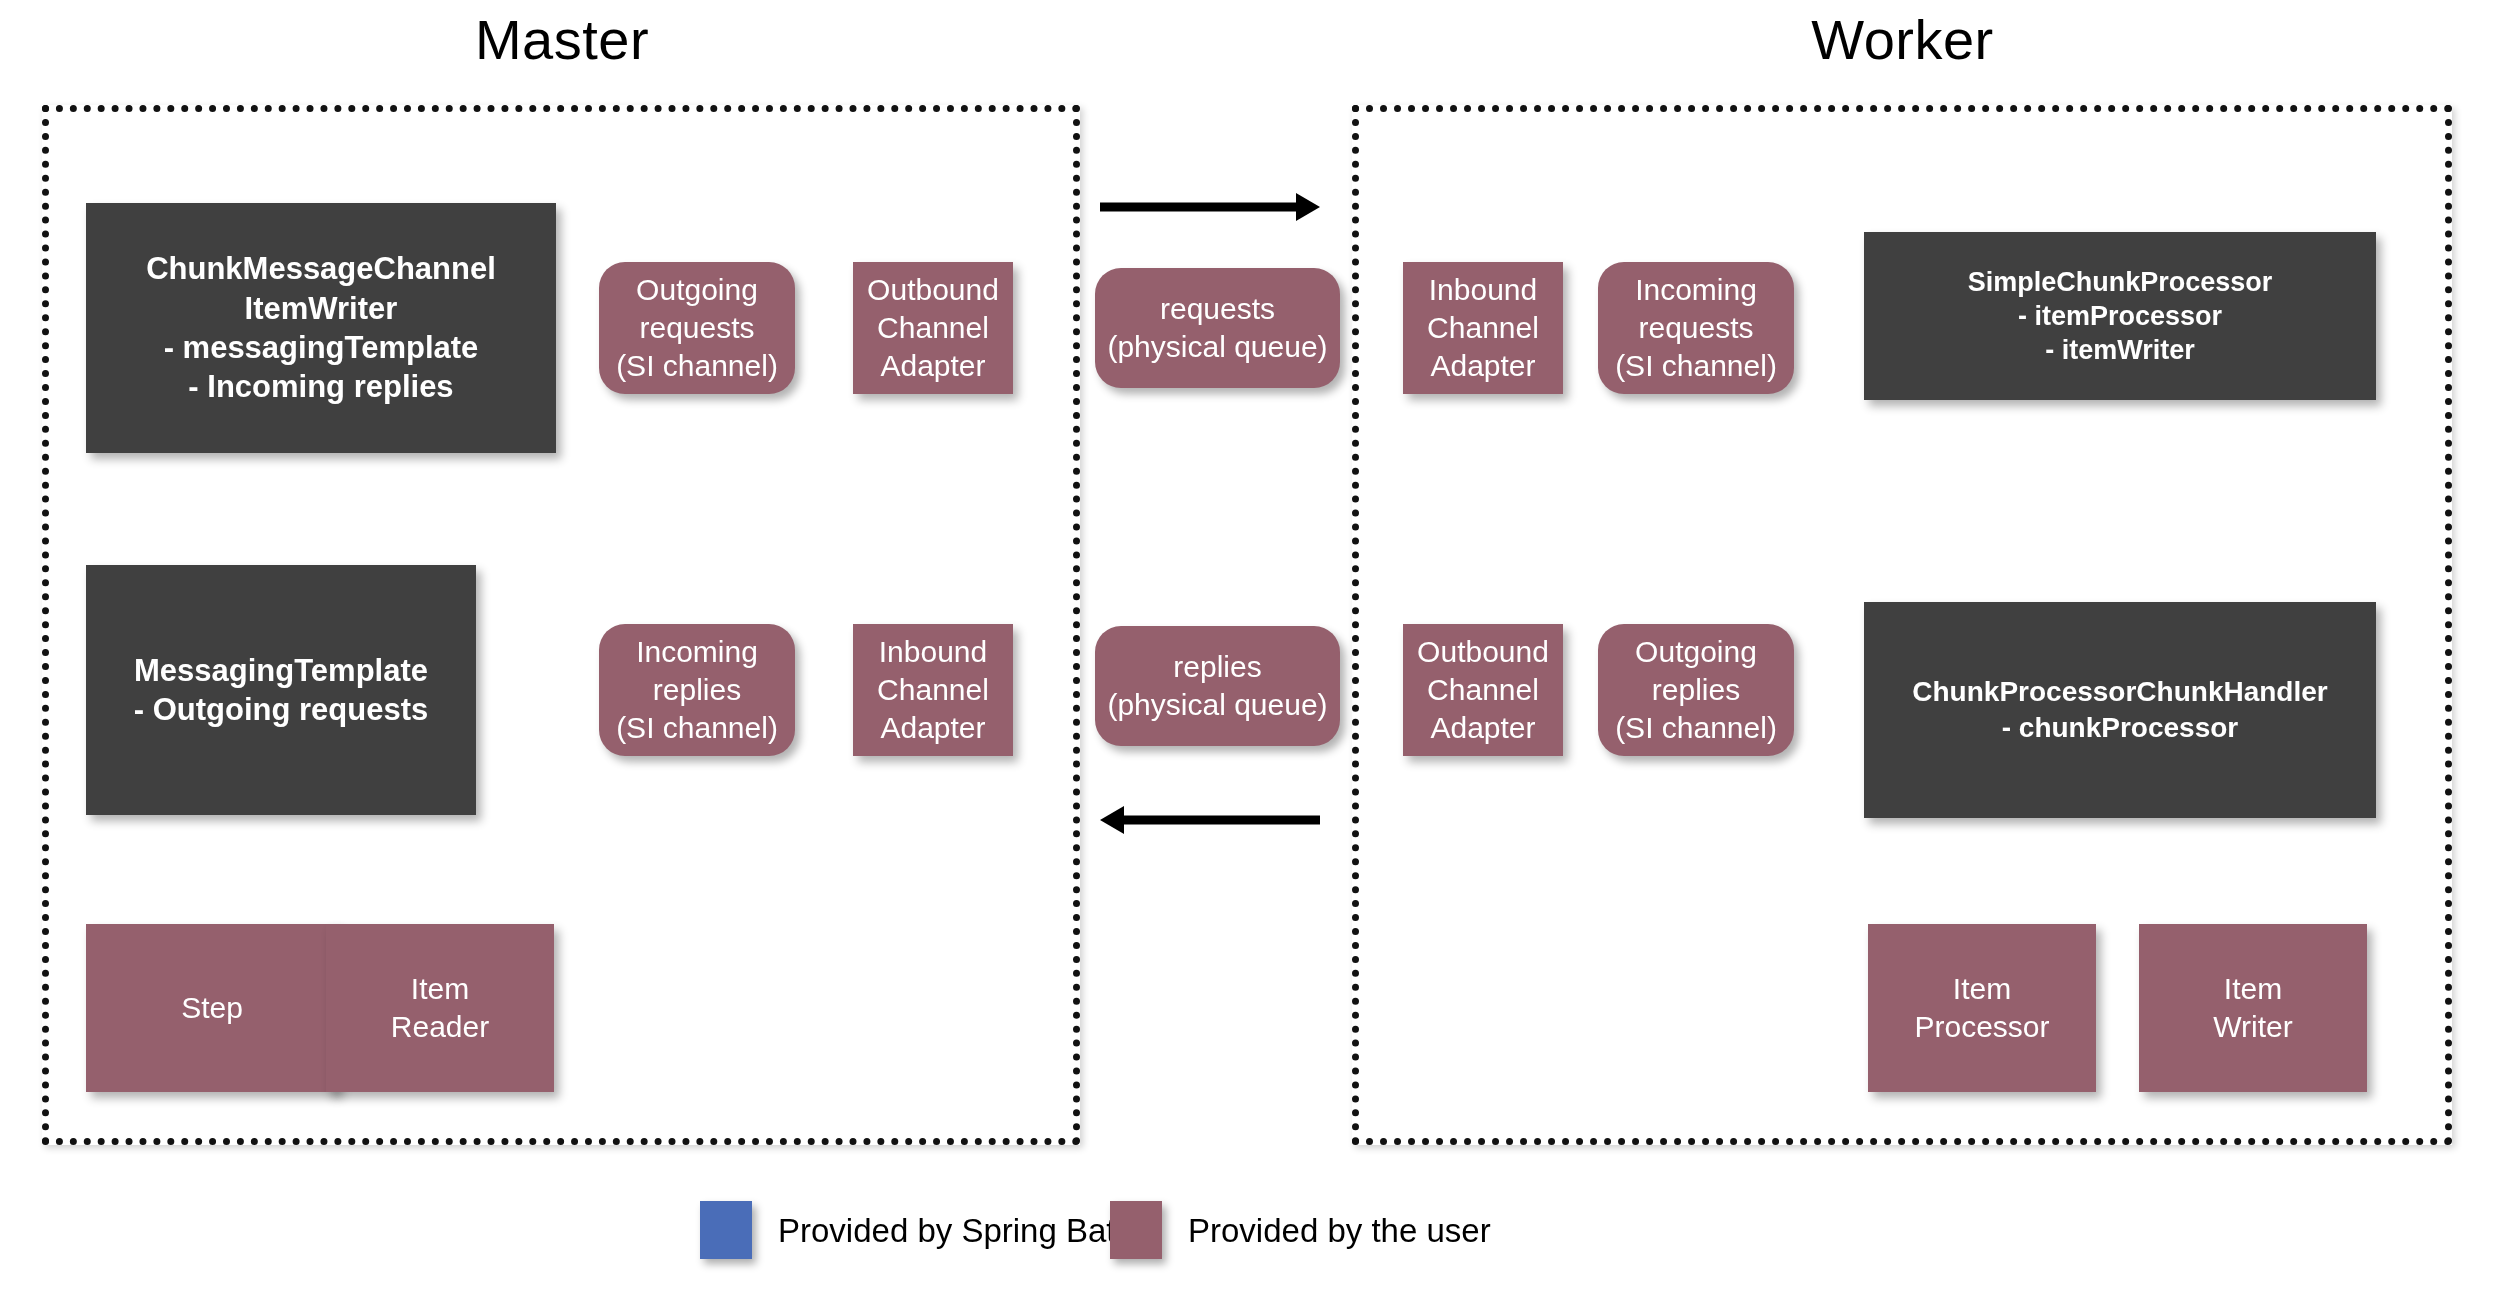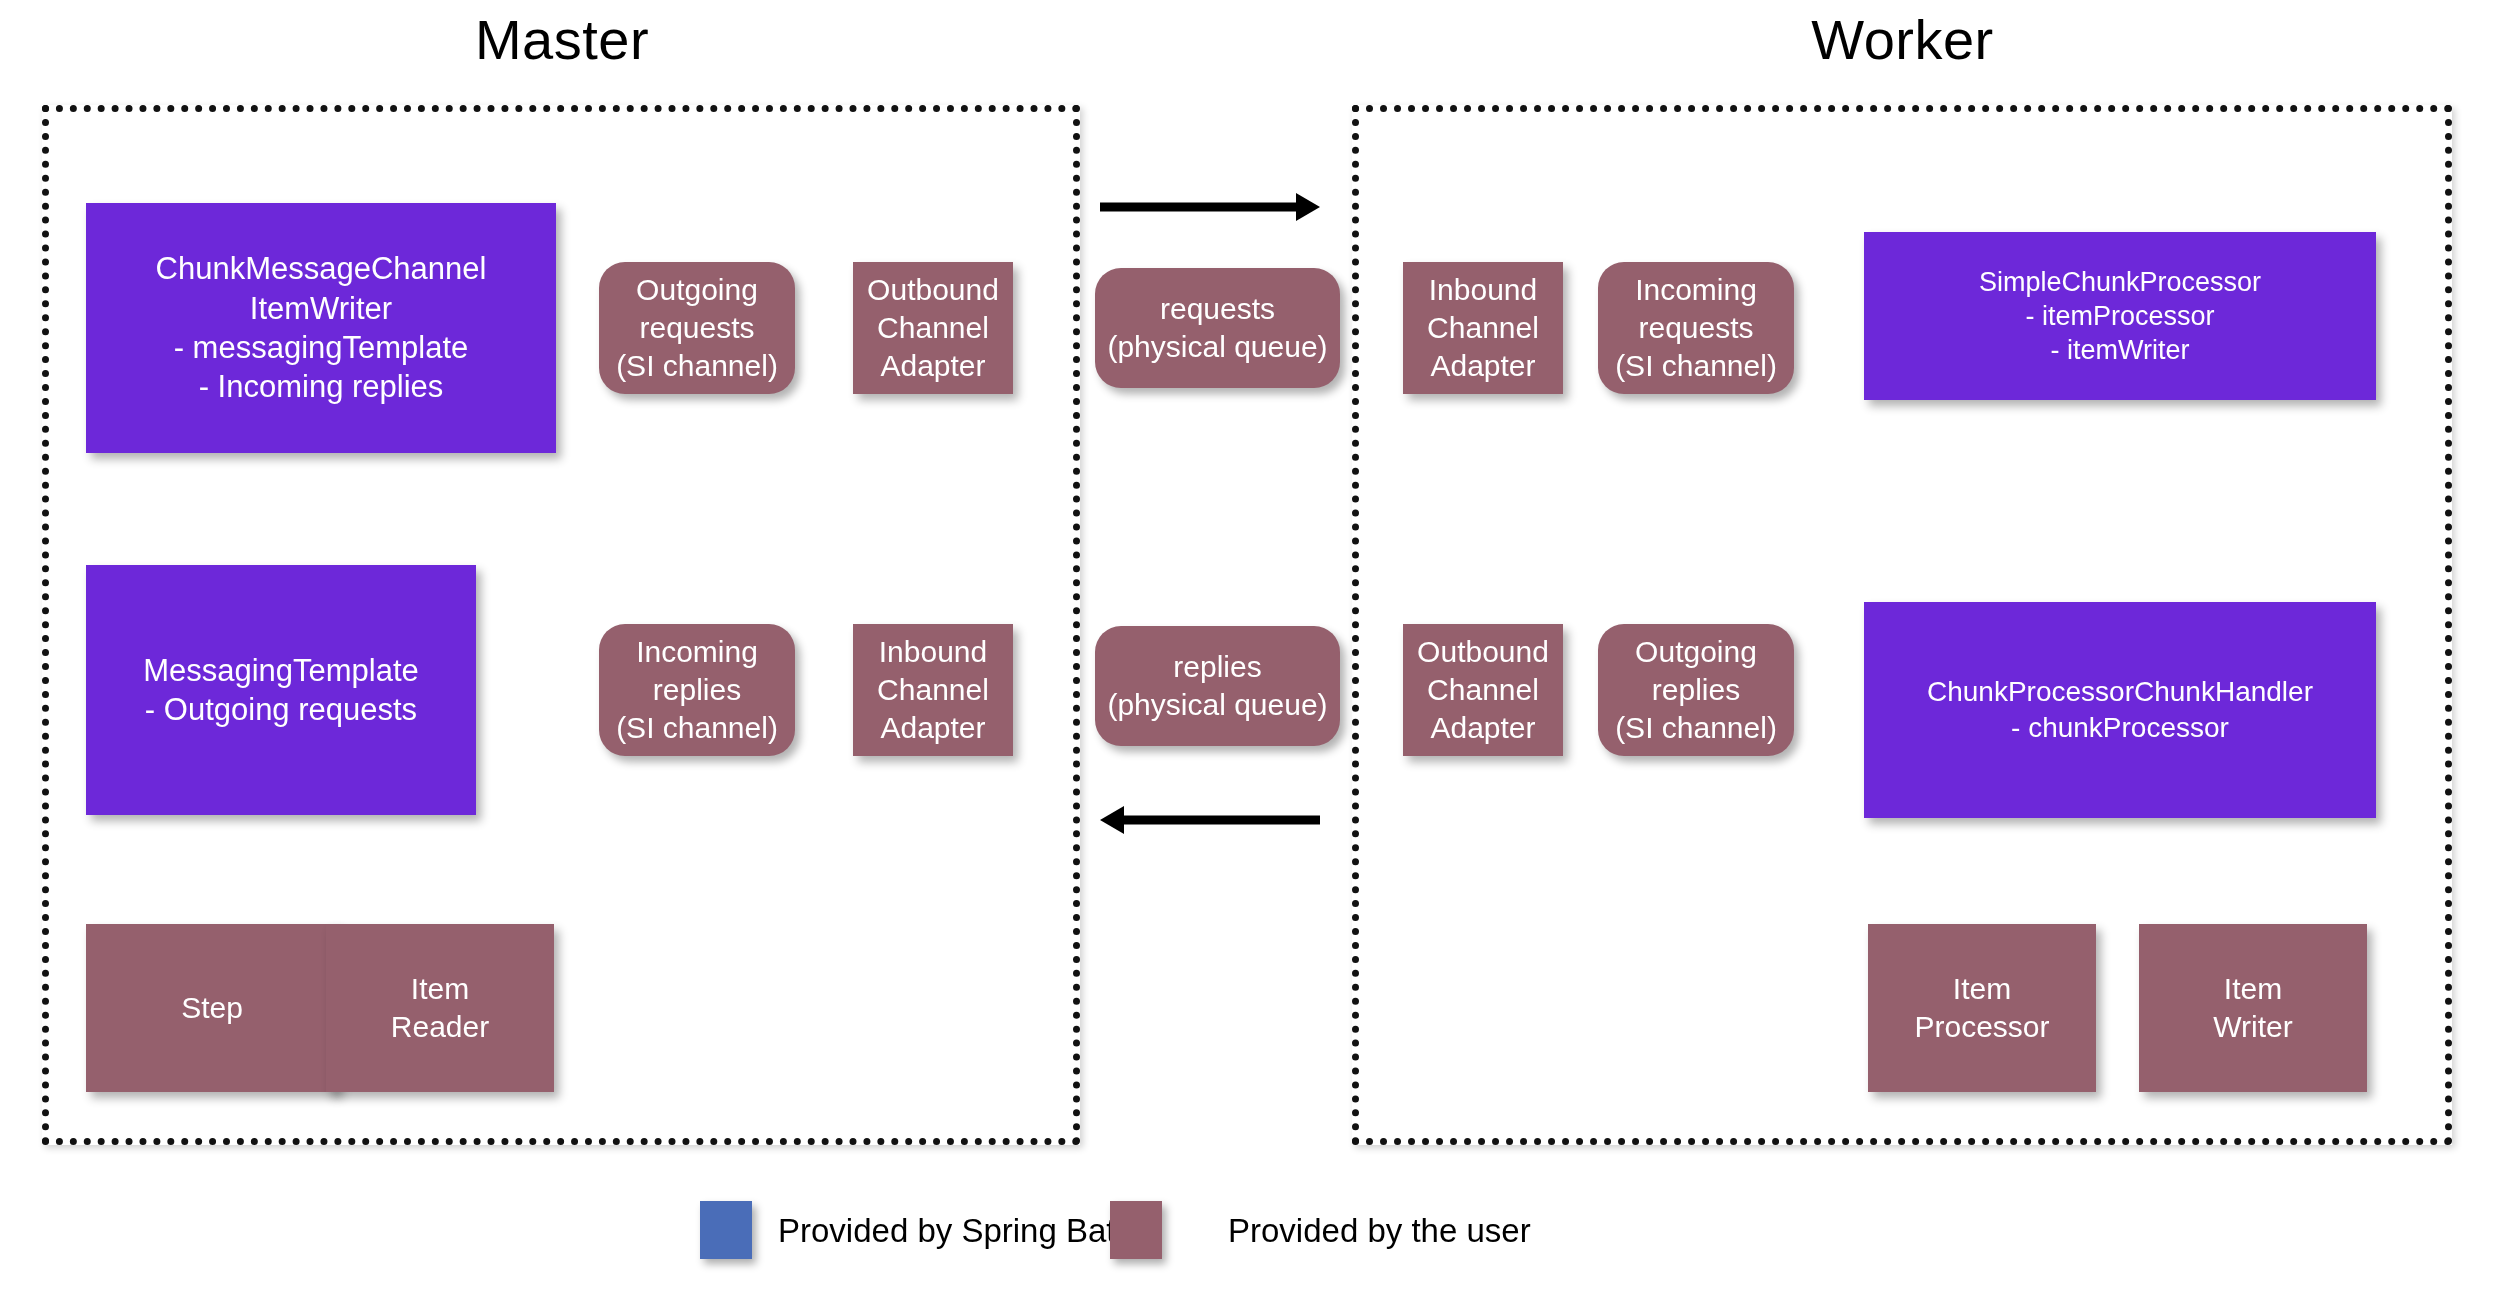--- a/index.html
+++ b/index.html
@@ -56,21 +56,21 @@
     align-items: center;
     justify-content: center;
     text-align: center;
     color: #ffffff;
     font-size: 30px;
     line-height: 1.27;
     padding: 4px 8px;
     box-shadow: 5px 6px 9px rgba(0,0,0,0.30);
     white-space: pre-line;
   }
-  .node.blue    { background: #6d28d9; }
+  .node.blue    { background: #404040; font-weight: bold; }
   .node.maroon  { background: #95606d; }
   .node.rounded { border-radius: 26px; }
   .node.sq      { border-radius: 0; }
 
   
   .arrow {
     position: absolute;
     height: 34px;
   }
   .arrow svg { display: block; }
@@ -98,21 +98,21 @@
   .legend-swatch.blue   { background: #4a6db8; }
   .legend-swatch.maroon { background: #95606d; }
   .legend-label {
     font-size: 33px;
     color: #000000;
     margin-left: 26px;
     white-space: nowrap;
     line-height: 1;
   }
   #legend-item-0 { left: 0px;   top: 0px; }
-  #legend-item-1 { left: 410px; top: 0px; gap: 40px; }
+  #legend-item-1 { left: 410px; top: 0px; }
 </style>
 </head>
 <body>
 
 <div class="stage">
 
   <div class="panel-title" id="title-worker">Worker</div>
 
   <div class="panel-title" id="title-master">Master</div>
 

